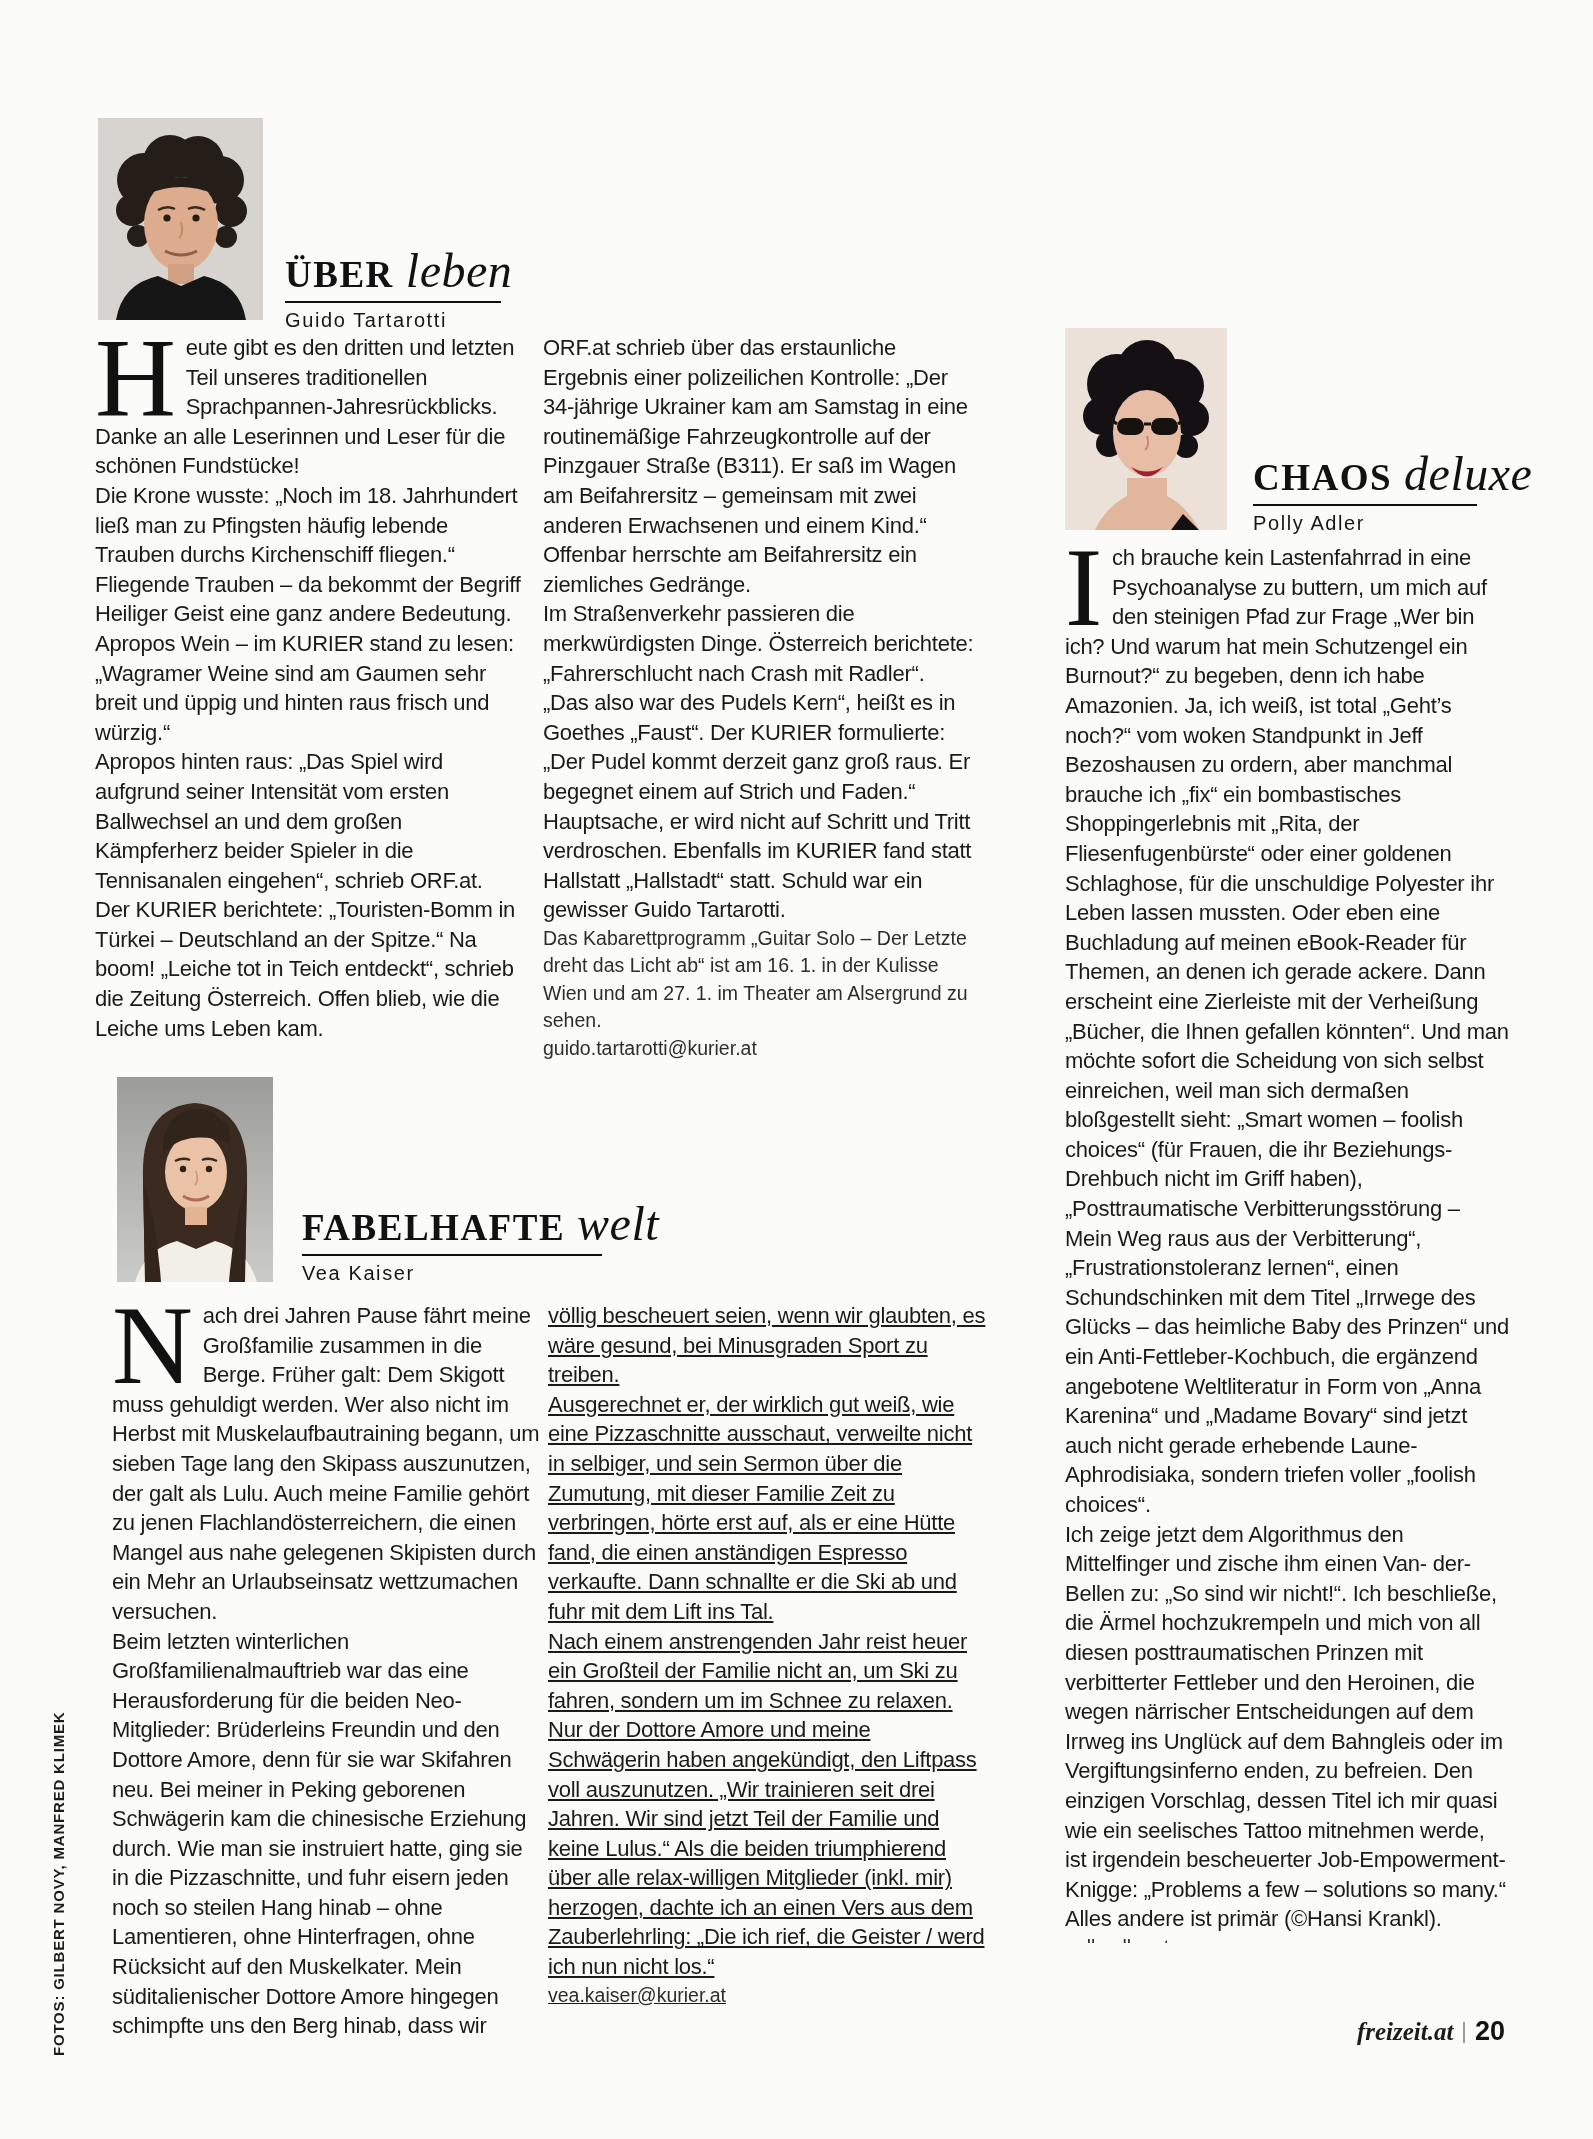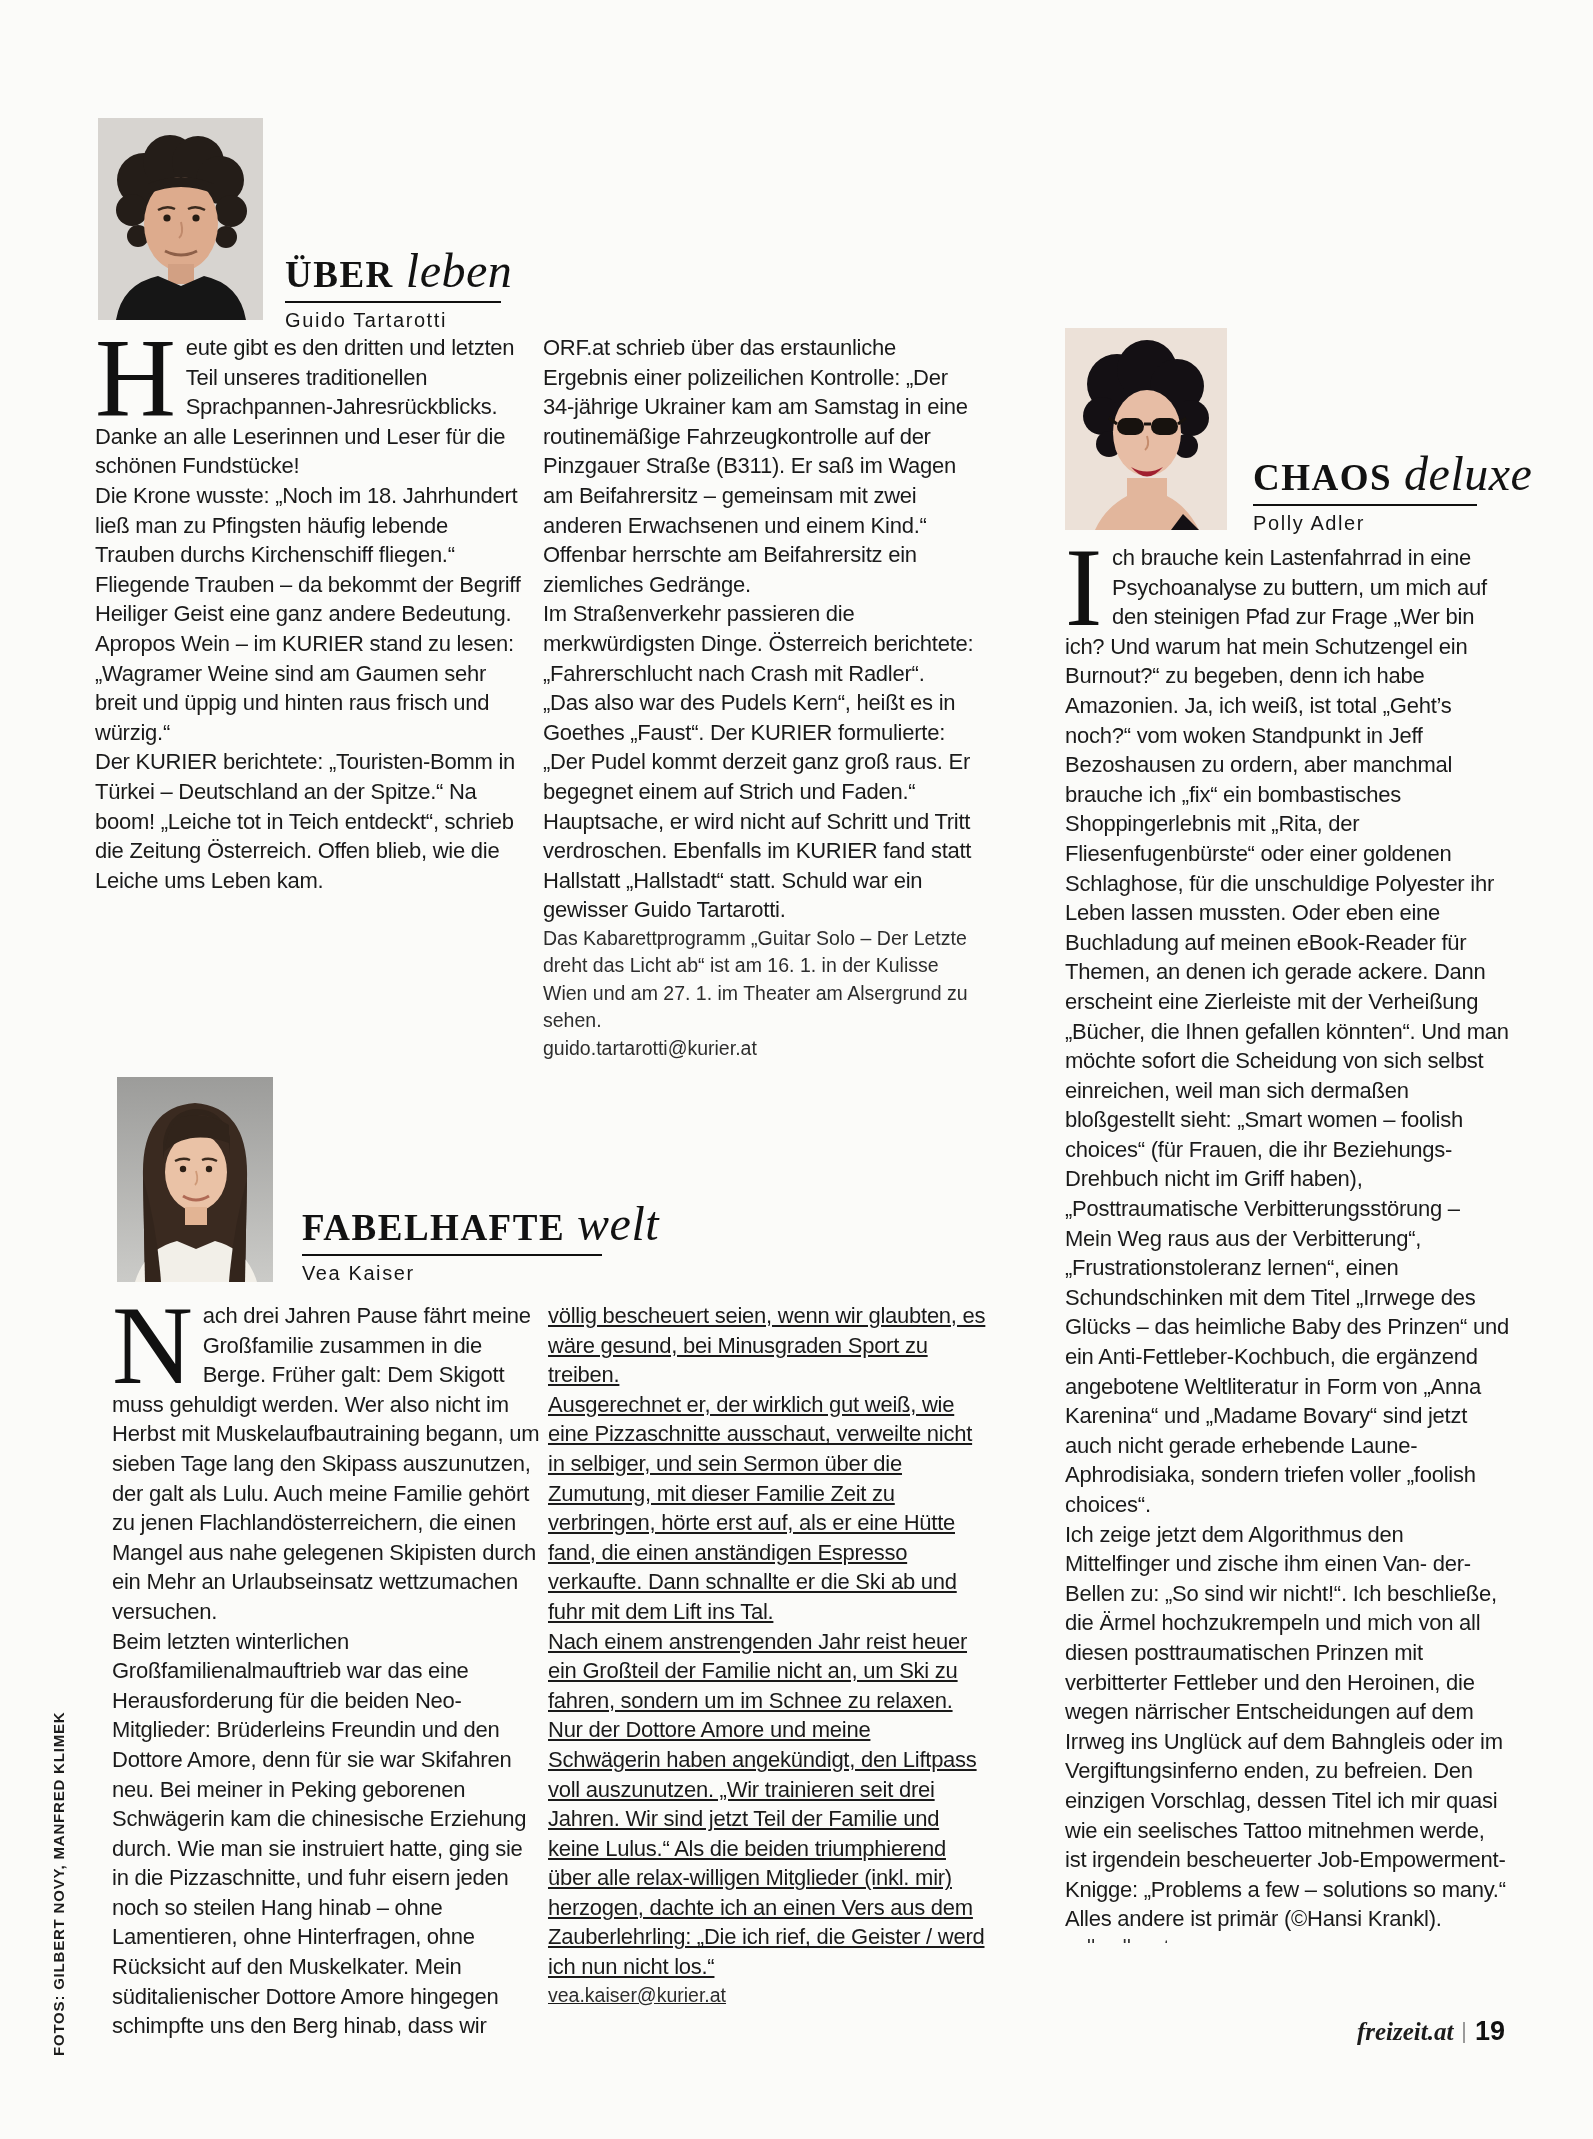--- a/index.html
+++ b/index.html
@@ -75,20 +75,21 @@
       <span class="t-caps">ÜBER</span>
       <span class="t-ital">leben</span>
     </div>
     <div class="rule"></div>
     <div class="byline">Guido Tartarotti</div>
   </div>
   <div class="textcol" style="left:95px; top:333px; width:434px; height:742px;">
     <p><span class="dropcap">H</span><span>eute gibt es den dritten und letzten Teil unseres traditionellen Sprachpannen-Jahresrückblicks. Danke an alle Leserinnen und Leser für die schönen Fundstücke!</span></p>
     <p>Die Krone wusste: „Noch im 18. Jahrhundert ließ man zu Pfingsten häufig lebende Trauben durchs Kirchenschiff fliegen.“ Fliegende Trauben – da bekommt der Begriff Heiliger Geist eine ganz andere Bedeutung.</p>
     <p>Apropos Wein – im KURIER stand zu lesen: „Wagramer Weine sind am Gaumen sehr breit und üppig und hinten raus frisch und würzig.“</p>
+    <p>Apropos hinten raus: „Das Spiel wird aufgrund seiner Intensität vom ersten Ballwechsel an und dem großen Kämpferherz beider Spieler in die Tennisanalen eingehen“, schrieb ORF.at.</p>
     <p>Der KURIER berichtete: „Touristen-Bomm in Türkei – Deutschland an der Spitze.“ Na boom! „Leiche tot in Teich entdeckt“, schrieb die Zeitung Österreich. Offen blieb, wie die Leiche ums Leben kam.</p>
   </div>
   <div class="textcol" style="left:543px; top:333px; width:438px; height:742px;">
     <p>ORF.at schrieb über das erstaunliche Ergebnis einer polizeilichen Kontrolle: „Der 34-jährige Ukrainer kam am Samstag in eine routinemäßige Fahrzeugkontrolle auf der Pinzgauer Straße (B311). Er saß im Wagen am Beifahrersitz – gemeinsam mit zwei anderen Erwachsenen und einem Kind.“ Offenbar herrschte am Beifahrersitz ein ziemliches Gedränge.</p>
     <p>Im Straßenverkehr passieren die merkwürdigsten Dinge. Österreich berichtete: „Fahrerschlucht nach Crash mit Radler“.</p>
     <p>„Das also war des Pudels Kern“, heißt es in Goethes „Faust“. Der KURIER formulierte: „Der Pudel kommt derzeit ganz groß raus. Er begegnet einem auf Strich und Faden.“ Hauptsache, er wird nicht auf Schritt und Tritt verdroschen. Ebenfalls im KURIER fand statt Hallstatt „Hallstadt“ statt. Schuld war ein gewisser Guido Tartarotti.</p>
     <p class="note">Das Kabarettprogramm „Guitar Solo – Der Letzte dreht das Licht ab“ ist am 16. 1. in der Kulisse Wien und am 27. 1. im Theater am Alsergrund zu sehen.</p>
     <p class="email">guido.tartarotti@kurier.at</p>
   </div>
 
@@ -168,18 +169,18 @@
     <div class="byline">Polly Adler</div>
   </div>
   <div class="textcol" style="left:1065px; top:543px; width:446px; height:1400px;">
     <p><span class="dropcap">I</span><span>ch brauche kein Lastenfahrrad in eine Psychoanalyse zu buttern, um mich auf den steinigen Pfad zur Frage „Wer bin ich? Und warum hat mein Schutzengel ein Burnout?“ zu begeben, denn ich habe Amazonien. Ja, ich weiß, ist total „Geht’s noch?“ vom woken Standpunkt in Jeff Bezoshausen zu ordern, aber manchmal brauche ich „fix“ ein bombastisches Shoppingerlebnis mit „Rita, der Fliesenfugenbürste“ oder einer goldenen Schlaghose, für die unschuldige Polyester ihr Leben lassen mussten. Oder eben eine Buchladung auf meinen eBook-Reader für Themen, an denen ich gerade ackere. Dann erscheint eine Zierleiste mit der Verheißung „Bücher, die Ihnen gefallen könnten“. Und man möchte sofort die Scheidung von sich selbst einreichen, weil man sich dermaßen bloßgestellt sieht: „Smart women – foolish choices“ (für Frauen, die ihr Beziehungs-Drehbuch nicht im Griff haben), „Posttraumatische Verbitterungsstörung – Mein Weg raus aus der Verbitterung“, „Frustrationstoleranz lernen“, einen Schundschinken mit dem Titel „Irrwege des Glücks – das heimliche Baby des Prinzen“ und ein Anti-Fettleber-Kochbuch, die ergänzend angebotene Weltliteratur in Form von „Anna Karenina“ und „Madame Bovary“ sind jetzt auch nicht gerade erhebende Laune-Aphrodisiaka, sondern triefen voller „foolish choices“.</span></p>
     <p>Ich zeige jetzt dem Algorithmus den Mittelfinger und zische ihm einen Van- der- Bellen zu: „So sind wir nicht!“. Ich beschließe, die Ärmel hochzukrempeln und mich von all diesen posttraumatischen Prinzen mit verbitterter Fettleber und den Heroinen, die wegen närrischer Entscheidungen auf dem Irrweg ins Unglück auf dem Bahngleis oder im Vergiftungsinferno enden, zu befreien. Den einzigen Vorschlag, dessen Titel ich mir quasi wie ein seelisches Tattoo mitnehmen werde, ist irgendein bescheuerter Job-Empowerment-Knigge: „Problems a few – solutions so many.“ Alles andere ist primär (©Hansi Krankl).</p>
     <p class="email">pollyadler.at</p>
 
   </div>
 
   <div class="footer">
-    <span class="f-brand">freizeit.at</span><span class="f-sep"></span><span class="f-page">19</span>
+    <span class="f-brand">freizeit.at</span><span class="f-sep"></span><span class="f-page">20</span>
   </div>
 
   <div class="photo-credit">FOTOS: GILBERT NOVY, MANFRED KLIMEK</div>
 
 </div>
 
 </body></html>

